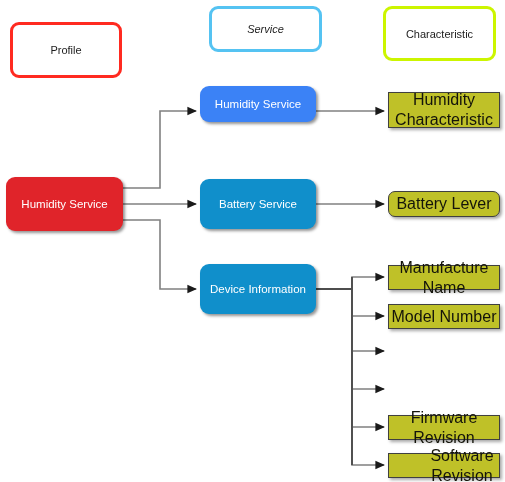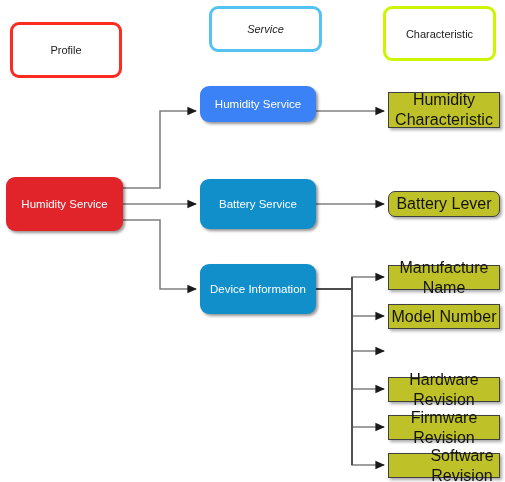--- a/index.html
+++ b/index.html
@@ -131,23 +131,20 @@
   </div>
   <div class="node-rect" style="left: 388px; top: 191px; width: 112px; height: 26px; background: rgb(191, 193, 40); border-radius: 7px;">
     <span>Battery Lever</span>
   </div>
   <div class="node-rect" style="left: 388px; top: 304px; width: 112px; height: 25px; background: rgb(191, 193, 40);">
     <span>Model Number</span>
   </div>
   <div class="node-rect" style="left: 388px; top: 265px; width: 112px; height: 25px; background: rgb(191, 193, 40);">
     <span>Manufacture Name</span>
   </div>
-  <div class="node-rect" style="left: 388px; top: 377px; width: 112px; height: 25px; background: rgb(191, 193, 40);">
-    <span>Hardware Revision</span>
-  </div>
   <div class="node-rect" style="left: 388px; top: 415px; width: 112px; height: 25px; background: rgb(191, 193, 40);">
     <span>Firmware Revision</span>
   </div>
   <div class="node-rect" style="left: 388px; top: 453px; width: 112px; height: 25px; background: rgb(191, 193, 40); padding-left: 36px;">
     <span>Software Revision</span>
   </div>
 
 </div>
 
 </body></html>

